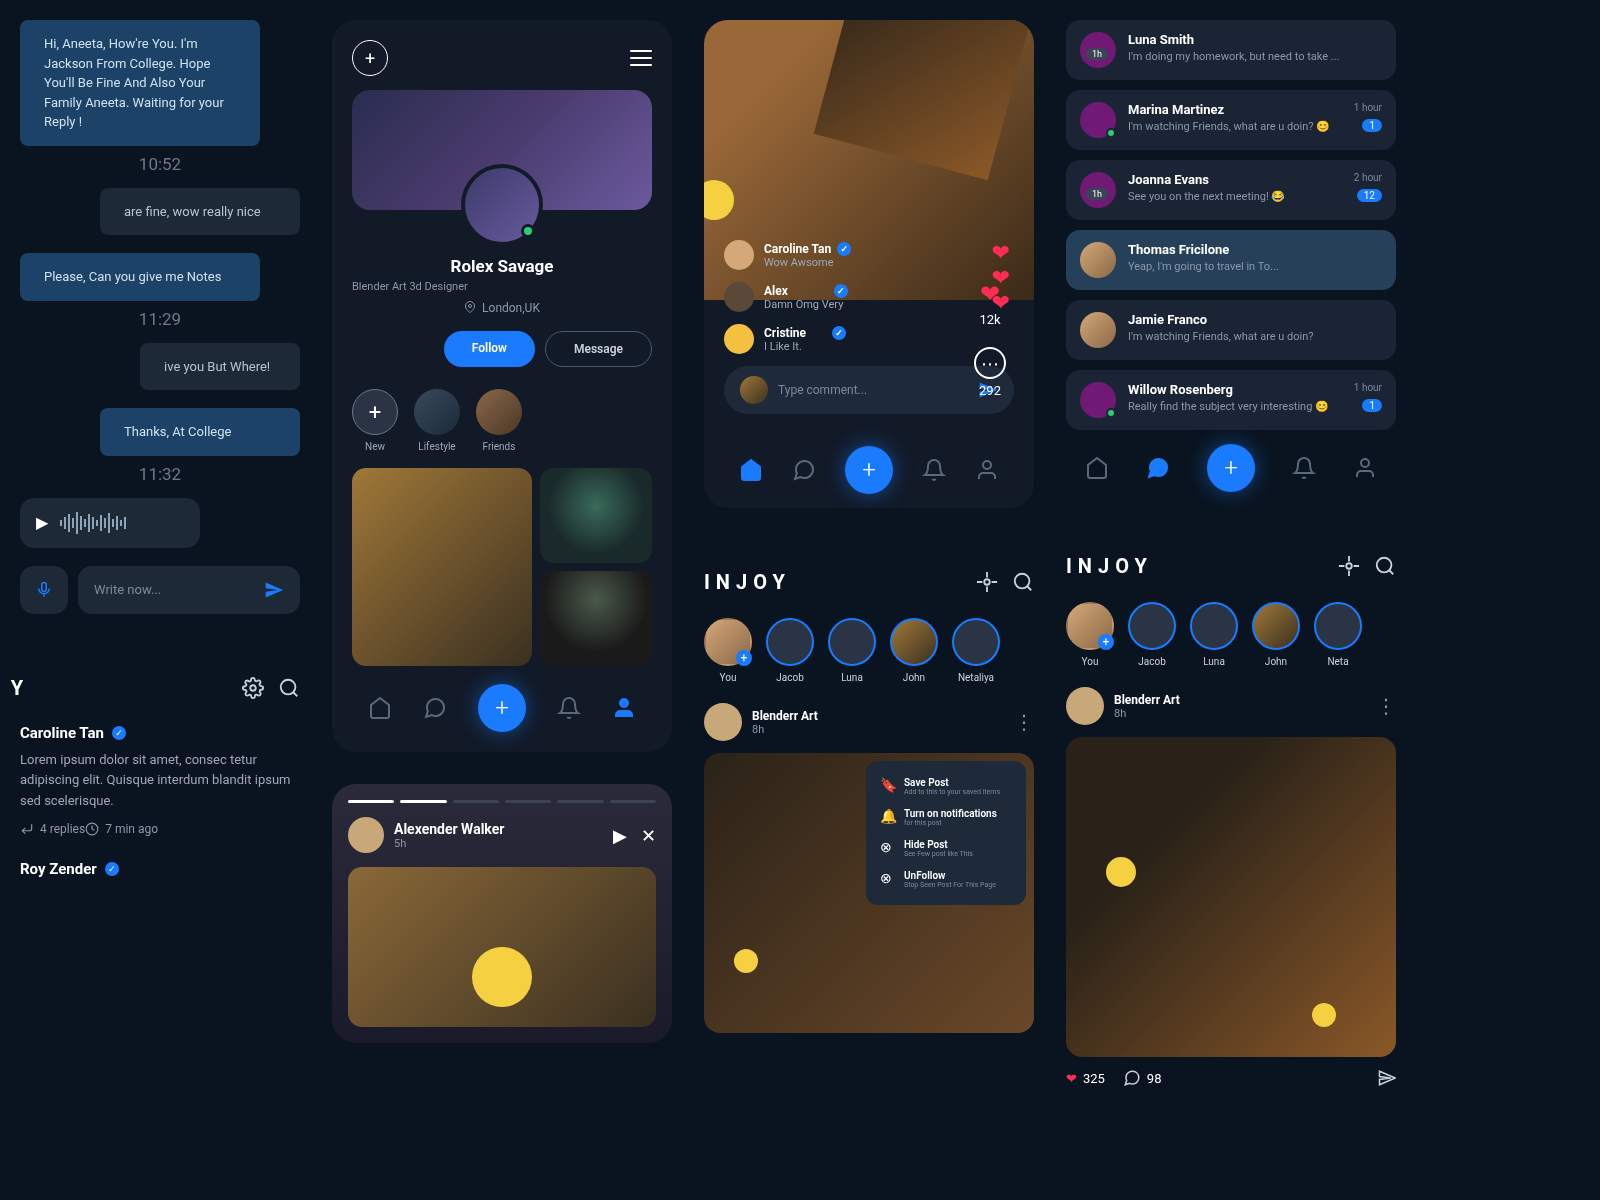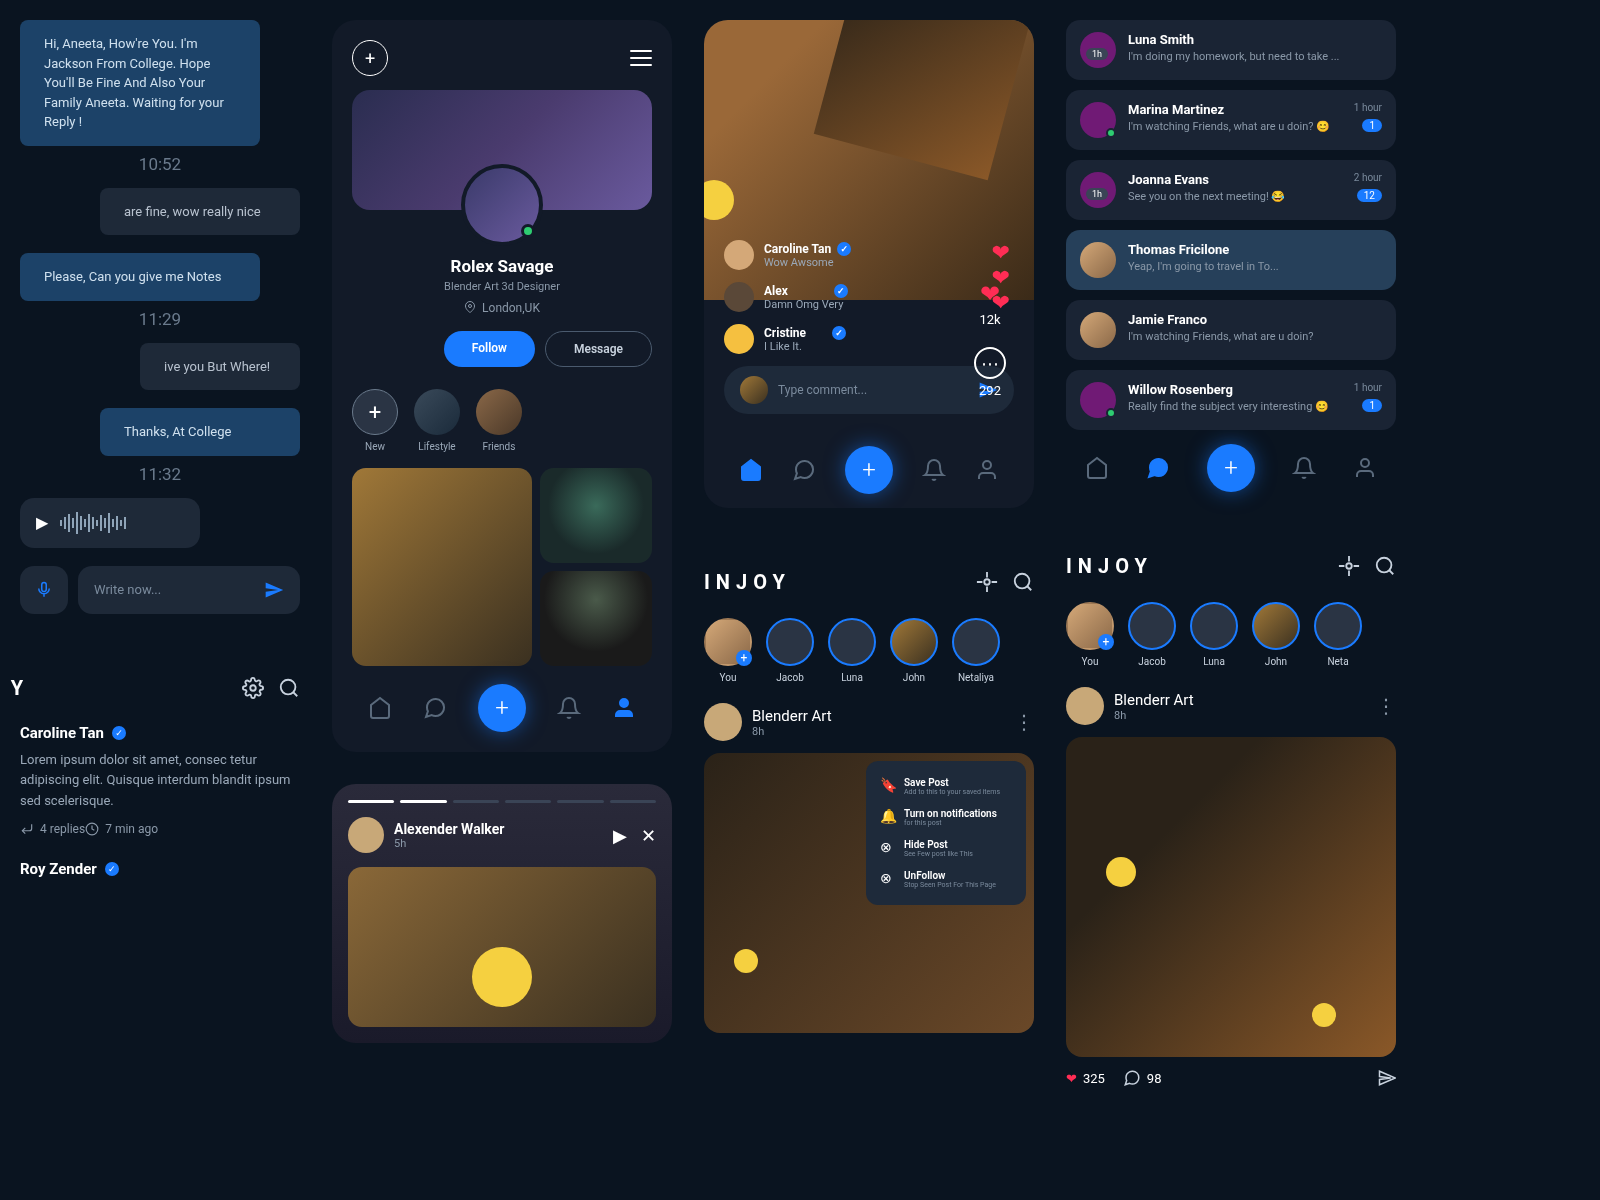--- a/index.html
+++ b/index.html
@@ -38,21 +38,21 @@
 
 .prof-head{display:flex;justify-content:space-between;align-items:center;margin-bottom:14px}
 .icon-circ{width:36px;height:36px;border:1.5px solid #fff;border-radius:50%;display:flex;align-items:center;justify-content:center}
 .burger{display:flex;flex-direction:column;gap:5px}
 .burger span{width:22px;height:2px;background:#fff;border-radius:2px}
 .banner{height:120px;border-radius:18px;background:linear-gradient(135deg,#2a2d50,#4a3b6e,#6a5a9e);position:relative;margin-bottom:-46px}
 .av-wrap{display:flex;justify-content:center;position:relative}
 .avatar-lg{width:82px;height:82px;border-radius:50%;background:linear-gradient(135deg,#3a3a6a,#6a5a9e);border:4px solid #121a28;position:relative}
 .online-dot{position:absolute;bottom:4px;right:4px;width:14px;height:14px;border-radius:50%;background:#2ecc71;border:3px solid #121a28}
 .pname{text-align:center;font-size:17px;font-weight:700;margin-top:10px}
-.psub{text-align:center;font-size:11px;color:#8a98a8;margin-top:4px}
+.psub{text-align:left;font-size:11px;color:#8a98a8;margin-top:4px}
 .ploc{text-align:center;font-size:12px;color:#8a98a8;margin-top:8px;display:flex;justify-content:center;gap:6px}
 .btn-row{display:flex;gap:10px;justify-content:flex-end;margin-top:16px}
 .btn{padding:10px 28px;border-radius:22px;font-size:12px;font-weight:600}
 .btn.primary{background:#1a7bff;color:#fff}
 .btn.outline{border:1px solid #4a5a6e;color:#c8d2de}
 .stories{display:flex;gap:16px;margin-top:22px}
 .story{display:flex;flex-direction:column;align-items:center;gap:6px}
 .story-circ{width:46px;height:46px;border-radius:50%;background:#2a3444}
 .story-add{border:1.5px solid #6a7a8c;display:flex;align-items:center;justify-content:center;font-size:22px;color:#fff}
 .story-lbl{font-size:10px;color:#9aa8b8}
@@ -98,21 +98,21 @@
 .stories-row{display:flex;gap:14px;margin-top:14px}
 .sr{display:flex;flex-direction:column;align-items:center;gap:6px}
 .sr-circ{width:48px;height:48px;border-radius:50%;border:2px solid #1a7bff;background:#2a3444;position:relative}
 .sr.you .sr-circ{border-color:transparent}
 .sr-add{position:absolute;bottom:-2px;right:-2px;width:16px;height:16px;border-radius:50%;background:#1a7bff;display:flex;align-items:center;justify-content:center;font-size:12px}
 .sr-lbl{font-size:10px;color:#c8d2de}
 .post-card{margin-top:20px;position:relative}
 .post-head{display:flex;align-items:center;gap:10px;margin-bottom:12px}
 .post-av{width:38px;height:38px;border-radius:50%;background:#c8a878}
 .post-info{flex:1}
-.post-name{font-size:15px;font-weight:400}
+.post-name{font-size:12px;font-weight:700}
 .post-time{font-size:11px;color:#8a98a8}
 .kebab{font-size:20px;color:#8a98a8}
 .post-body{height:280px;border-radius:16px;background:linear-gradient(135deg,#2a2218,#6a4828);position:relative;overflow:hidden}
 .menu-pop{position:absolute;right:8px;top:8px;background:#1e2a3a;border-radius:12px;padding:10px;width:160px;z-index:10}
 .mp-item{display:flex;gap:8px;padding:6px 4px;align-items:flex-start}
 .mp-ic{width:16px;font-size:14px;flex-shrink:0}
 .mp-t{font-size:10px;font-weight:600}
 .mp-s{font-size:7px;color:#7a8a9c}
 .post-actions{display:flex;gap:18px;margin-top:12px;font-size:13px;align-items:center}
 .pa{display:flex;align-items:center;gap:6px}

